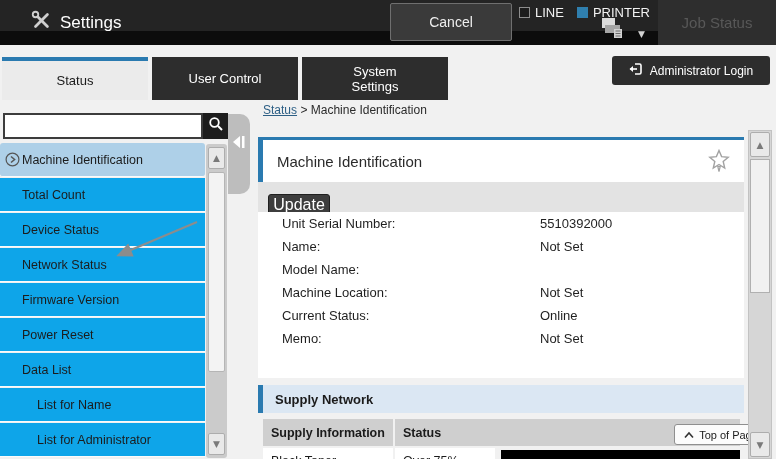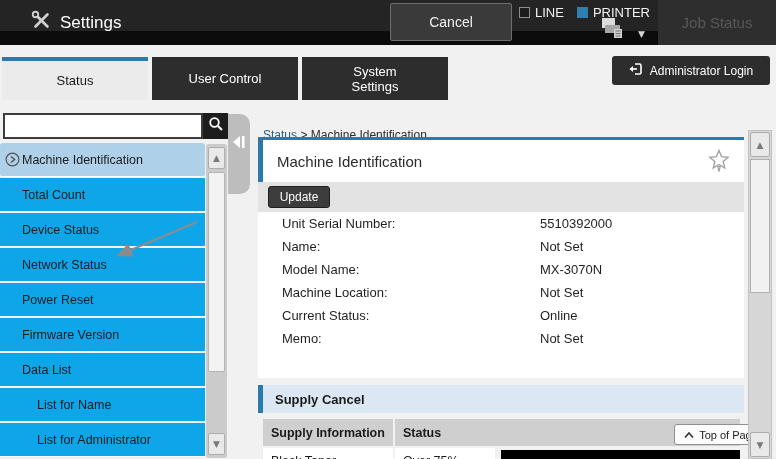--- a/index.html
+++ b/index.html
@@ -54,30 +54,30 @@
   .side-scroll{left:206px;top:144px;width:21px;height:314px;background:#cbcbcb;border-radius:3px;}
   .sb-btn{position:absolute;left:2px;width:17px;height:22px;background:#e9e9e9;
     border:1px solid #adadad;border-radius:2px;display:flex;align-items:center;
     justify-content:center;color:#7a7a7a;font-size:9px;cursor:pointer;
     font-family:"DejaVu Sans",sans-serif;}
   .side-scroll .up{top:3px;} .side-scroll .down{bottom:3px;}
   .side-scroll .thumb{position:absolute;left:2px;top:28px;width:17px;height:200px;
     background:#f3f3f3;border:1px solid #b5b5b5;border-radius:2px;cursor:grab;}
 
   
-  .breadcrumb{left:263px;top:103px;font-size:12px;color:#2b2b2b;margin-top:25px;}
+  .breadcrumb{left:263px;top:103px;font-size:12px;color:#2b2b2b;}
   .breadcrumb .crumb-link{color:#2d5f85;text-decoration:underline;cursor:pointer;}
   .section-card{left:258px;top:137px;width:486px;height:45px;background:#fff;
     border-top:3px solid #2a7ab0;border-left:5px solid #2a7ab0;
     display:flex;align-items:center;}
   .section-title{font-size:15px;color:#2b2b2b;padding-left:14px;}
   .fav-star{position:absolute;right:14px;top:9px;cursor:pointer;}
   .toolbar{left:258px;top:182px;width:486px;height:30px;background:#e3e3e3;}
-  .update-btn{position:absolute;left:10px;top:4px;width:62px;height:22px;background:#3d3d3d;
-    border:1px solid #1f1f1f;border-radius:3px;color:#fff;font-size:12px;
+  .update-btn{position:absolute;left:10px;top:12px;width:62px;height:22px;background:#3d3d3d;
+    border:1px solid #1f1f1f;border-radius:3px;color:#fff;font-size:16px;
     display:flex;align-items:center;justify-content:center;cursor:pointer;}
   .fields{left:258px;top:212px;width:486px;height:166px;background:#fff;}
   .field-row{display:flex;height:23px;align-items:center;font-size:13px;color:#1f1f1f;}
   .field-label{width:282px;padding-left:24px;}
   .field-value{flex:1;}
 
   .supply-header{left:258px;top:385px;width:486px;height:28px;background:#dbe7f3;
     border-left:5px solid #2a7ab0;display:flex;align-items:center;}
   .supply-title{font-size:13px;font-weight:bold;color:#1b1b1b;padding-left:12px;}
   .supply-table{left:263px;top:419px;width:477px;}
@@ -202,25 +202,25 @@
     <div class="menu-item">
 
     <span>Device Status</span>
   </div>
     <div class="menu-item">
 
     <span>Network Status</span>
   </div>
     <div class="menu-item">
 
+    <span>Firmware Version</span>
+  </div>
+    <div class="menu-item">
+
     <span>Power Reset</span>
-  </div>
-    <div class="menu-item">
-
-    <span>Firmware Version</span>
   </div>
     <div class="menu-item">
 
     <span>Data List</span>
   </div>
     <div class="menu-item indent">
 
     <span>List for Name</span>
   </div>
     <div class="menu-item indent">
@@ -259,38 +259,37 @@
     <div class="field-row">
     <span class="field-label">Unit Serial Number:</span>
     <span class="field-value">5510392000</span>
   </div>
     <div class="field-row">
     <span class="field-label">Name:</span>
     <span class="field-value">Not Set</span>
   </div>
     <div class="field-row">
     <span class="field-label">Model Name:</span>
-    <span class="field-value">MX-3070N</span>
   </div>
     <div class="field-row">
     <span class="field-label">Machine Location:</span>
     <span class="field-value">Not Set</span>
   </div>
     <div class="field-row">
     <span class="field-label">Current Status:</span>
     <span class="field-value">Online</span>
   </div>
     <div class="field-row">
     <span class="field-label">Memo:</span>
     <span class="field-value">Not Set</span>
   </div>
   </div>
 
 <div class="abs supply-header">
-  <span class="supply-title">Supply Cancel</span>
+  <span class="supply-title">Supply Network</span>
 </div>
 
 <div class="abs supply-table">
   <div class="tbl-head">
     <div class="th th-supply">Supply Information</div>
     <div class="th th-status">Status</div>
   </div>
   <div id="supply-body">
       <div class="tbl-row">
     <div class="td td-supply">Black Toner</div>

